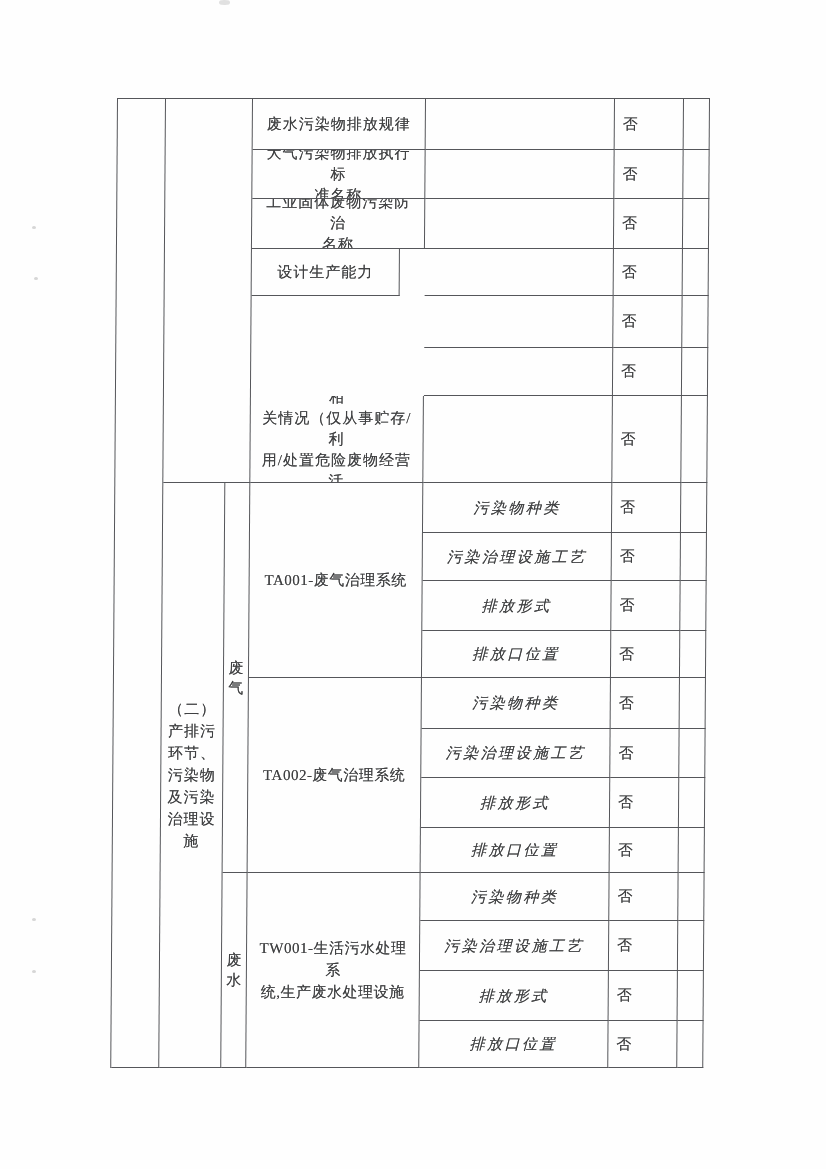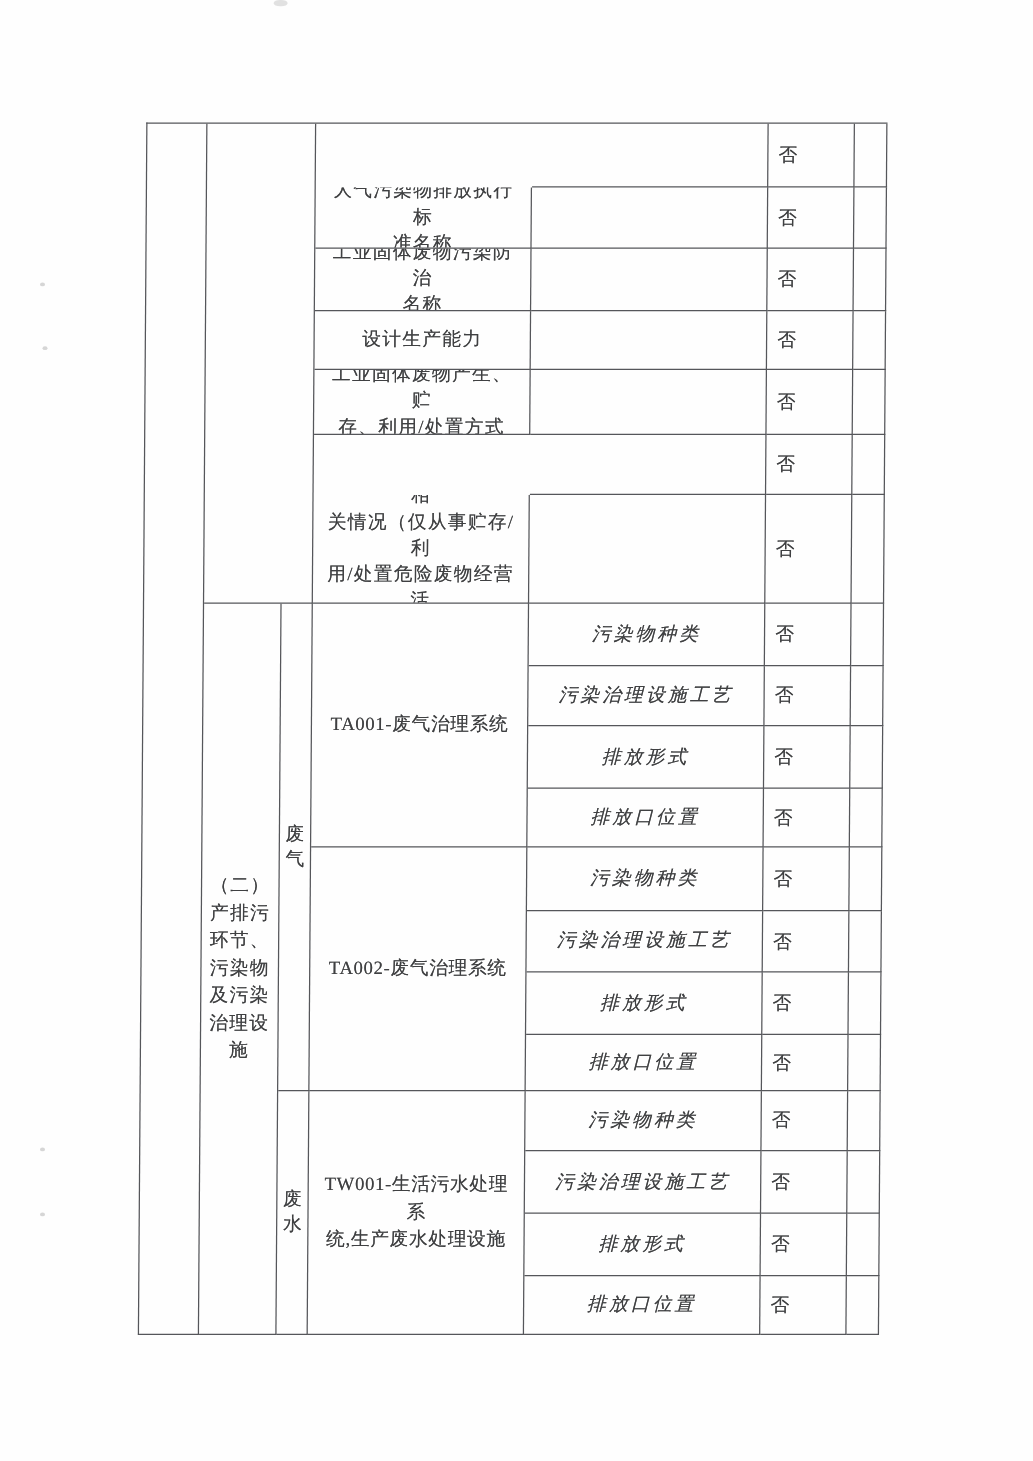--- a/index.html
+++ b/index.html
@@ -39,43 +39,42 @@
   <div class="speck" style="left:34px;top:277px;width:4px;height:3px;"></div>
   <div class="speck" style="left:32px;top:918px;width:4px;height:3px;"></div>
   <div class="speck" style="left:32px;top:970px;width:4px;height:3px;"></div>
 
   <div class="scan-table">
 
     <div class="cell" style="left:0;top:0;width:48px;height:969px;"></div>
 
     <div class="cell" style="left:48px;top:0;width:87px;height:384px;"></div>
 
+    <div class="cell lab1" style="left:135px;top:0;width:173px;height:51px;">废水污染物排放规律</div>
     <div class="cell" style="left:308px;top:0;width:189px;height:51px;"></div>
     <div class="cell ans" style="left:497px;top:0;width:69px;height:51px;">否</div>
     <div class="cell" style="left:566px;top:0;width:26px;height:51px;"></div>
 
     <div class="cell lab1" style="left:135px;top:51px;width:173px;height:49px;">大气污染物排放执行标
 准名称</div>
     <div class="cell" style="left:308px;top:51px;width:189px;height:49px;"></div>
     <div class="cell ans" style="left:497px;top:51px;width:69px;height:49px;">否</div>
     <div class="cell" style="left:566px;top:51px;width:26px;height:49px;"></div>
 
     <div class="cell lab1" style="left:135px;top:100px;width:173px;height:50px;">工业固体废物污染防治
 名称</div>
     <div class="cell" style="left:308px;top:100px;width:189px;height:50px;"></div>
     <div class="cell ans" style="left:497px;top:100px;width:69px;height:50px;">否</div>
     <div class="cell" style="left:566px;top:100px;width:26px;height:50px;"></div>
 
-    <div class="cell lab1" style="left:135px;top:150px;width:173px;height:47px;">设计生产能力</div>
+    <div class="cell lab1" style="left:135px;top:150px;width:148px;height:47px;">设计生产能力</div>
     <div class="cell" style="left:308px;top:150px;width:189px;height:47px;"></div>
     <div class="cell ans" style="left:497px;top:150px;width:69px;height:47px;">否</div>
     <div class="cell" style="left:566px;top:150px;width:26px;height:47px;"></div>
 
-    <div class="cell lab1" style="left:135px;top:197px;width:173px;height:52px;">工业固体废物产生、贮
-存、利用/处置方式</div>
     <div class="cell" style="left:308px;top:197px;width:189px;height:52px;"></div>
     <div class="cell ans" style="left:497px;top:197px;width:69px;height:52px;">否</div>
     <div class="cell" style="left:566px;top:197px;width:26px;height:52px;"></div>
 
     <div class="cell" style="left:308px;top:249px;width:189px;height:48px;"></div>
     <div class="cell ans" style="left:497px;top:249px;width:69px;height:48px;">否</div>
     <div class="cell" style="left:566px;top:249px;width:26px;height:48px;"></div>
 
     <div class="cell lab1" style="left:135px;top:297px;width:173px;height:87px;">危险废物经营许可证相
 关情况（仅从事贮存/利

